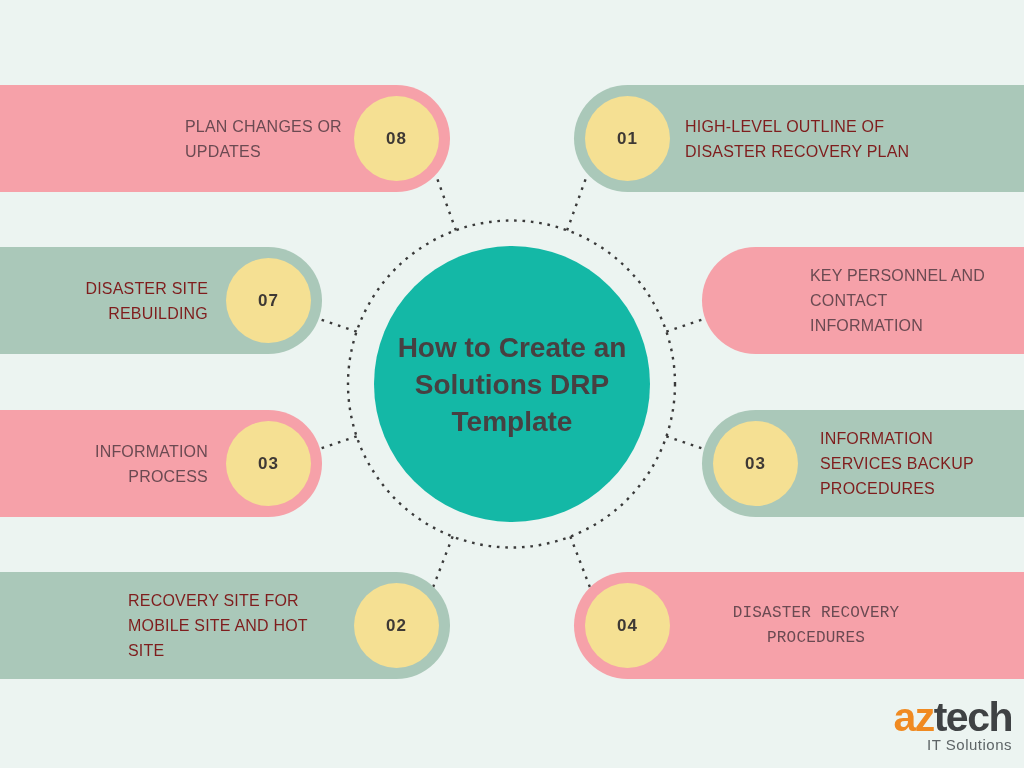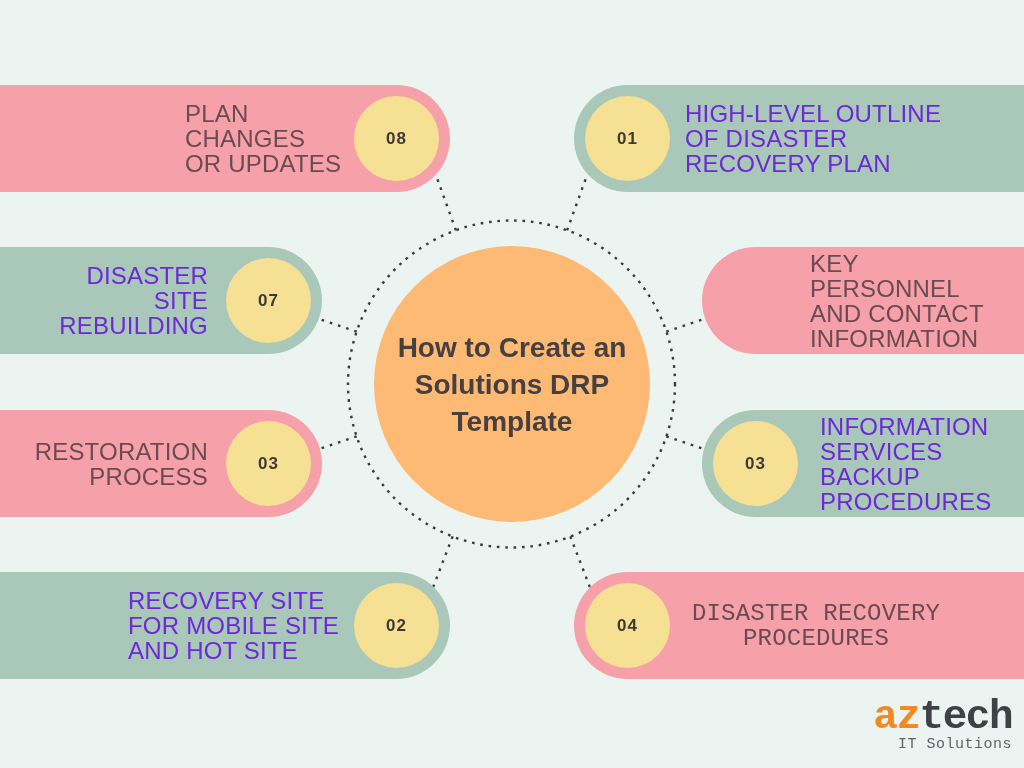--- a/index.html
+++ b/index.html
@@ -19,45 +19,45 @@
   .pill.green{background:#aac8b9;}
   .badge{
     position:absolute;top:11px;width:85px;height:85px;border-radius:50%;
     background:#f5e093;display:flex;align-items:center;justify-content:center;
     font-size:17px;font-weight:700;color:#3e3935;letter-spacing:1px;
   }
   .pill.left .badge{right:11px;}
   .pill.right .badge{left:11px;}
   .label{
     position:absolute;top:0;bottom:0;display:flex;align-items:center;
-    font-size:24px;line-height:25px;letter-spacing:0.2px;
+    font-size:16px;line-height:25px;letter-spacing:0.2px;
   }
   .pill.pink .label{color:#6b4a52;}
-  .pill.green .label{color:#6d28d9;}
+  .pill.green .label{color:#7f1d1d;}
   
   #p08{top:85px;width:450px;}   #p08 .label{left:185px;width:160px;text-align:left;}
   #p01{top:85px;width:450px;}   #p01 .label{left:111px;width:262px;text-align:left;}
   #p07{top:247px;width:322px;}  #p07 .label{right:114px;width:175px;text-align:right;justify-content:flex-end;}
   #p02{top:247px;width:322px;}  #p02 .label{left:108px;width:190px;text-align:left;}
   #p06{top:410px;width:322px;}  #p06 .label{right:114px;width:175px;text-align:right;justify-content:flex-end;}
   #p03{top:410px;width:322px;}  #p03 .label{left:118px;width:190px;text-align:left;}
   #p05{top:572px;width:450px;}  #p05 .label{left:128px;width:215px;text-align:left;}
   #p04{top:572px;width:450px;}  #p04 .label{left:111px;width:262px;text-align:center;font-family:Liberation Mono, monospace;}
   
   #center-circle{
     position:absolute;left:374px;top:246px;width:276px;height:276px;
-    border-radius:50%;background:#fdba74;z-index:2;
+    border-radius:50%;background:#14b8a6;z-index:2;
     display:flex;flex-direction:column;align-items:center;justify-content:center;
     text-align:center;
   }
   #center-circle span{
     display:block;font-size:28px;line-height:37px;font-weight:700;color:#474041;
   }
   
-  #logo{position:absolute;right:12px;top:696px;z-index:2;text-align:right;font-family:Liberation Mono, monospace;}
+  #logo{position:absolute;right:12px;top:696px;z-index:2;text-align:right;}
   #logo .brand{font-size:41px;font-weight:700;letter-spacing:-1.5px;line-height:42px;}
   #logo .brand .az{color:#f08a21;}
   #logo .brand .tech{color:#3f4244;}
   #logo .tagline{font-size:15px;color:#5d6466;margin-top:-2px;letter-spacing:0.5px;}
 </style>
 </head>
 <body>
 
 <div id="canvas">
 
@@ -87,21 +87,21 @@
 
   <div id="p07" class="pill left green">
     <div class="label">DISASTER SITE REBUILDING</div>
     <div class="badge">07</div>
   </div>
   <div id="p02" class="pill right pink">
     <div class="label">KEY PERSONNEL AND CONTACT INFORMATION</div>
   </div>
 
   <div id="p06" class="pill left pink">
-    <div class="label">RESTORATION PROCESS</div>
+    <div class="label">INFORMATION PROCESS</div>
     <div class="badge">03</div>
   </div>
   <div id="p03" class="pill right green">
     <div class="badge">03</div>
     <div class="label">INFORMATION SERVICES BACKUP PROCEDURES</div>
   </div>
 
   <div id="p05" class="pill left green">
     <div class="label">RECOVERY SITE FOR MOBILE SITE AND HOT SITE</div>
     <div class="badge">02</div>

